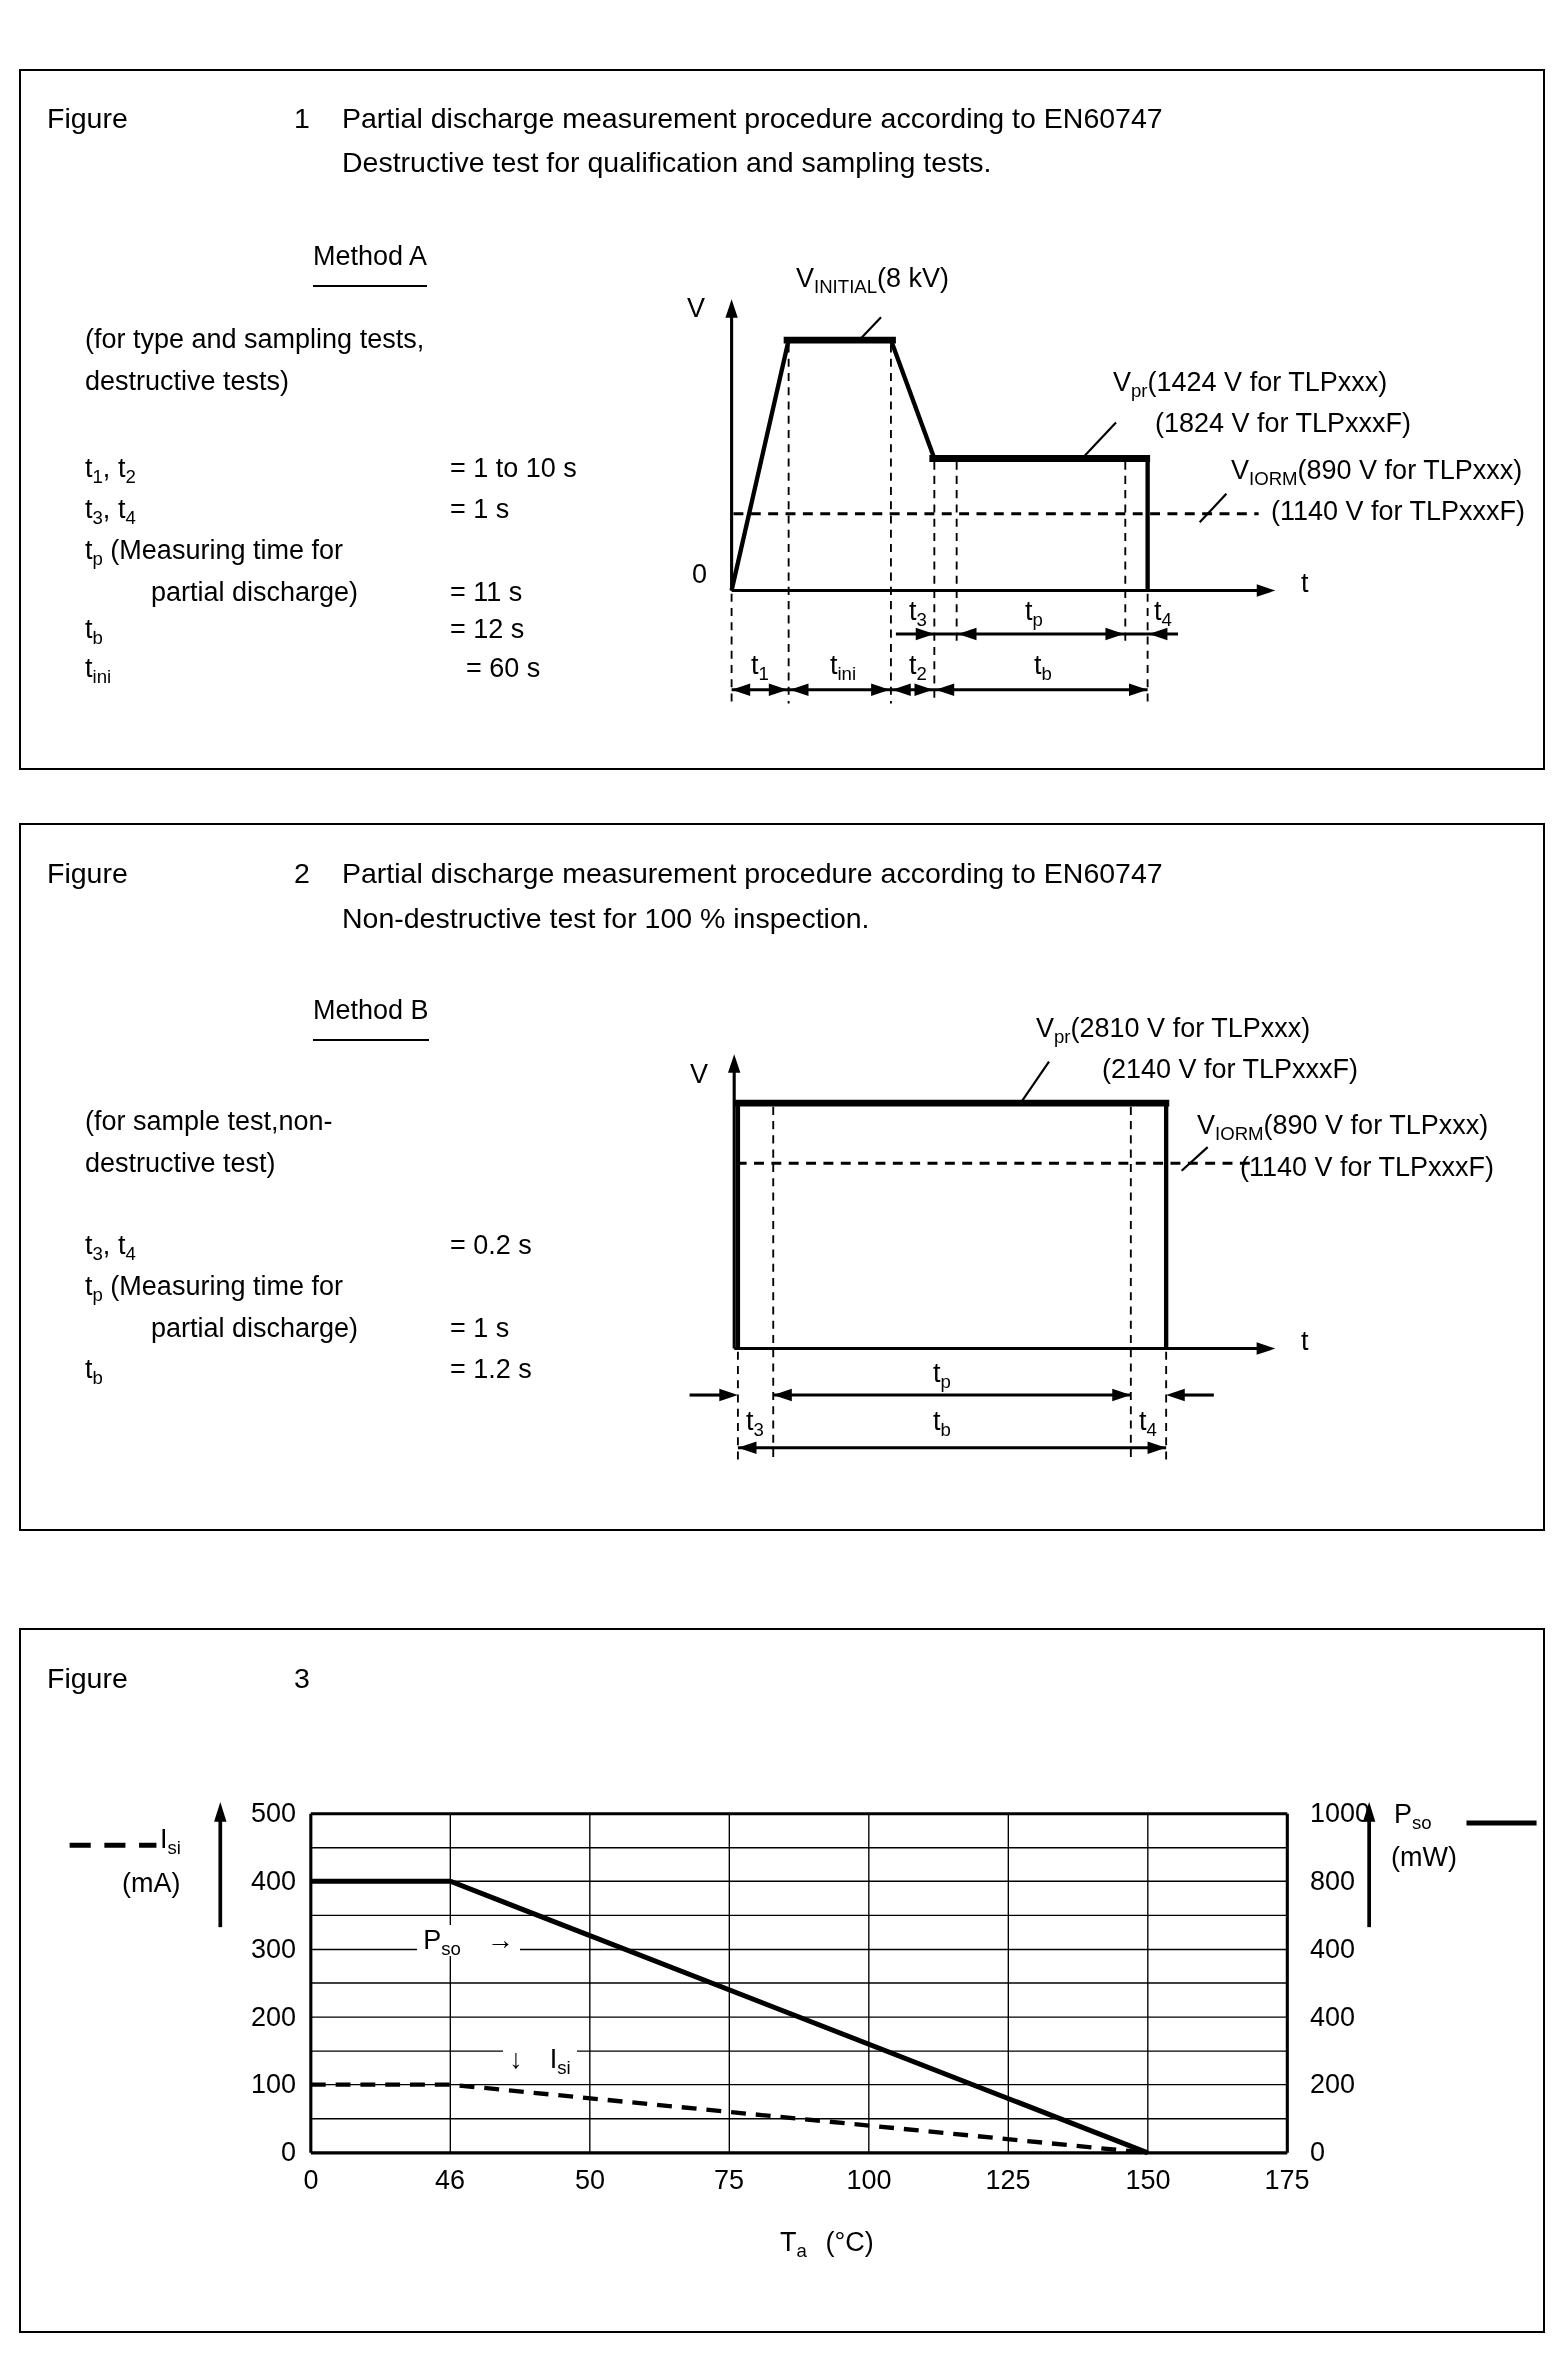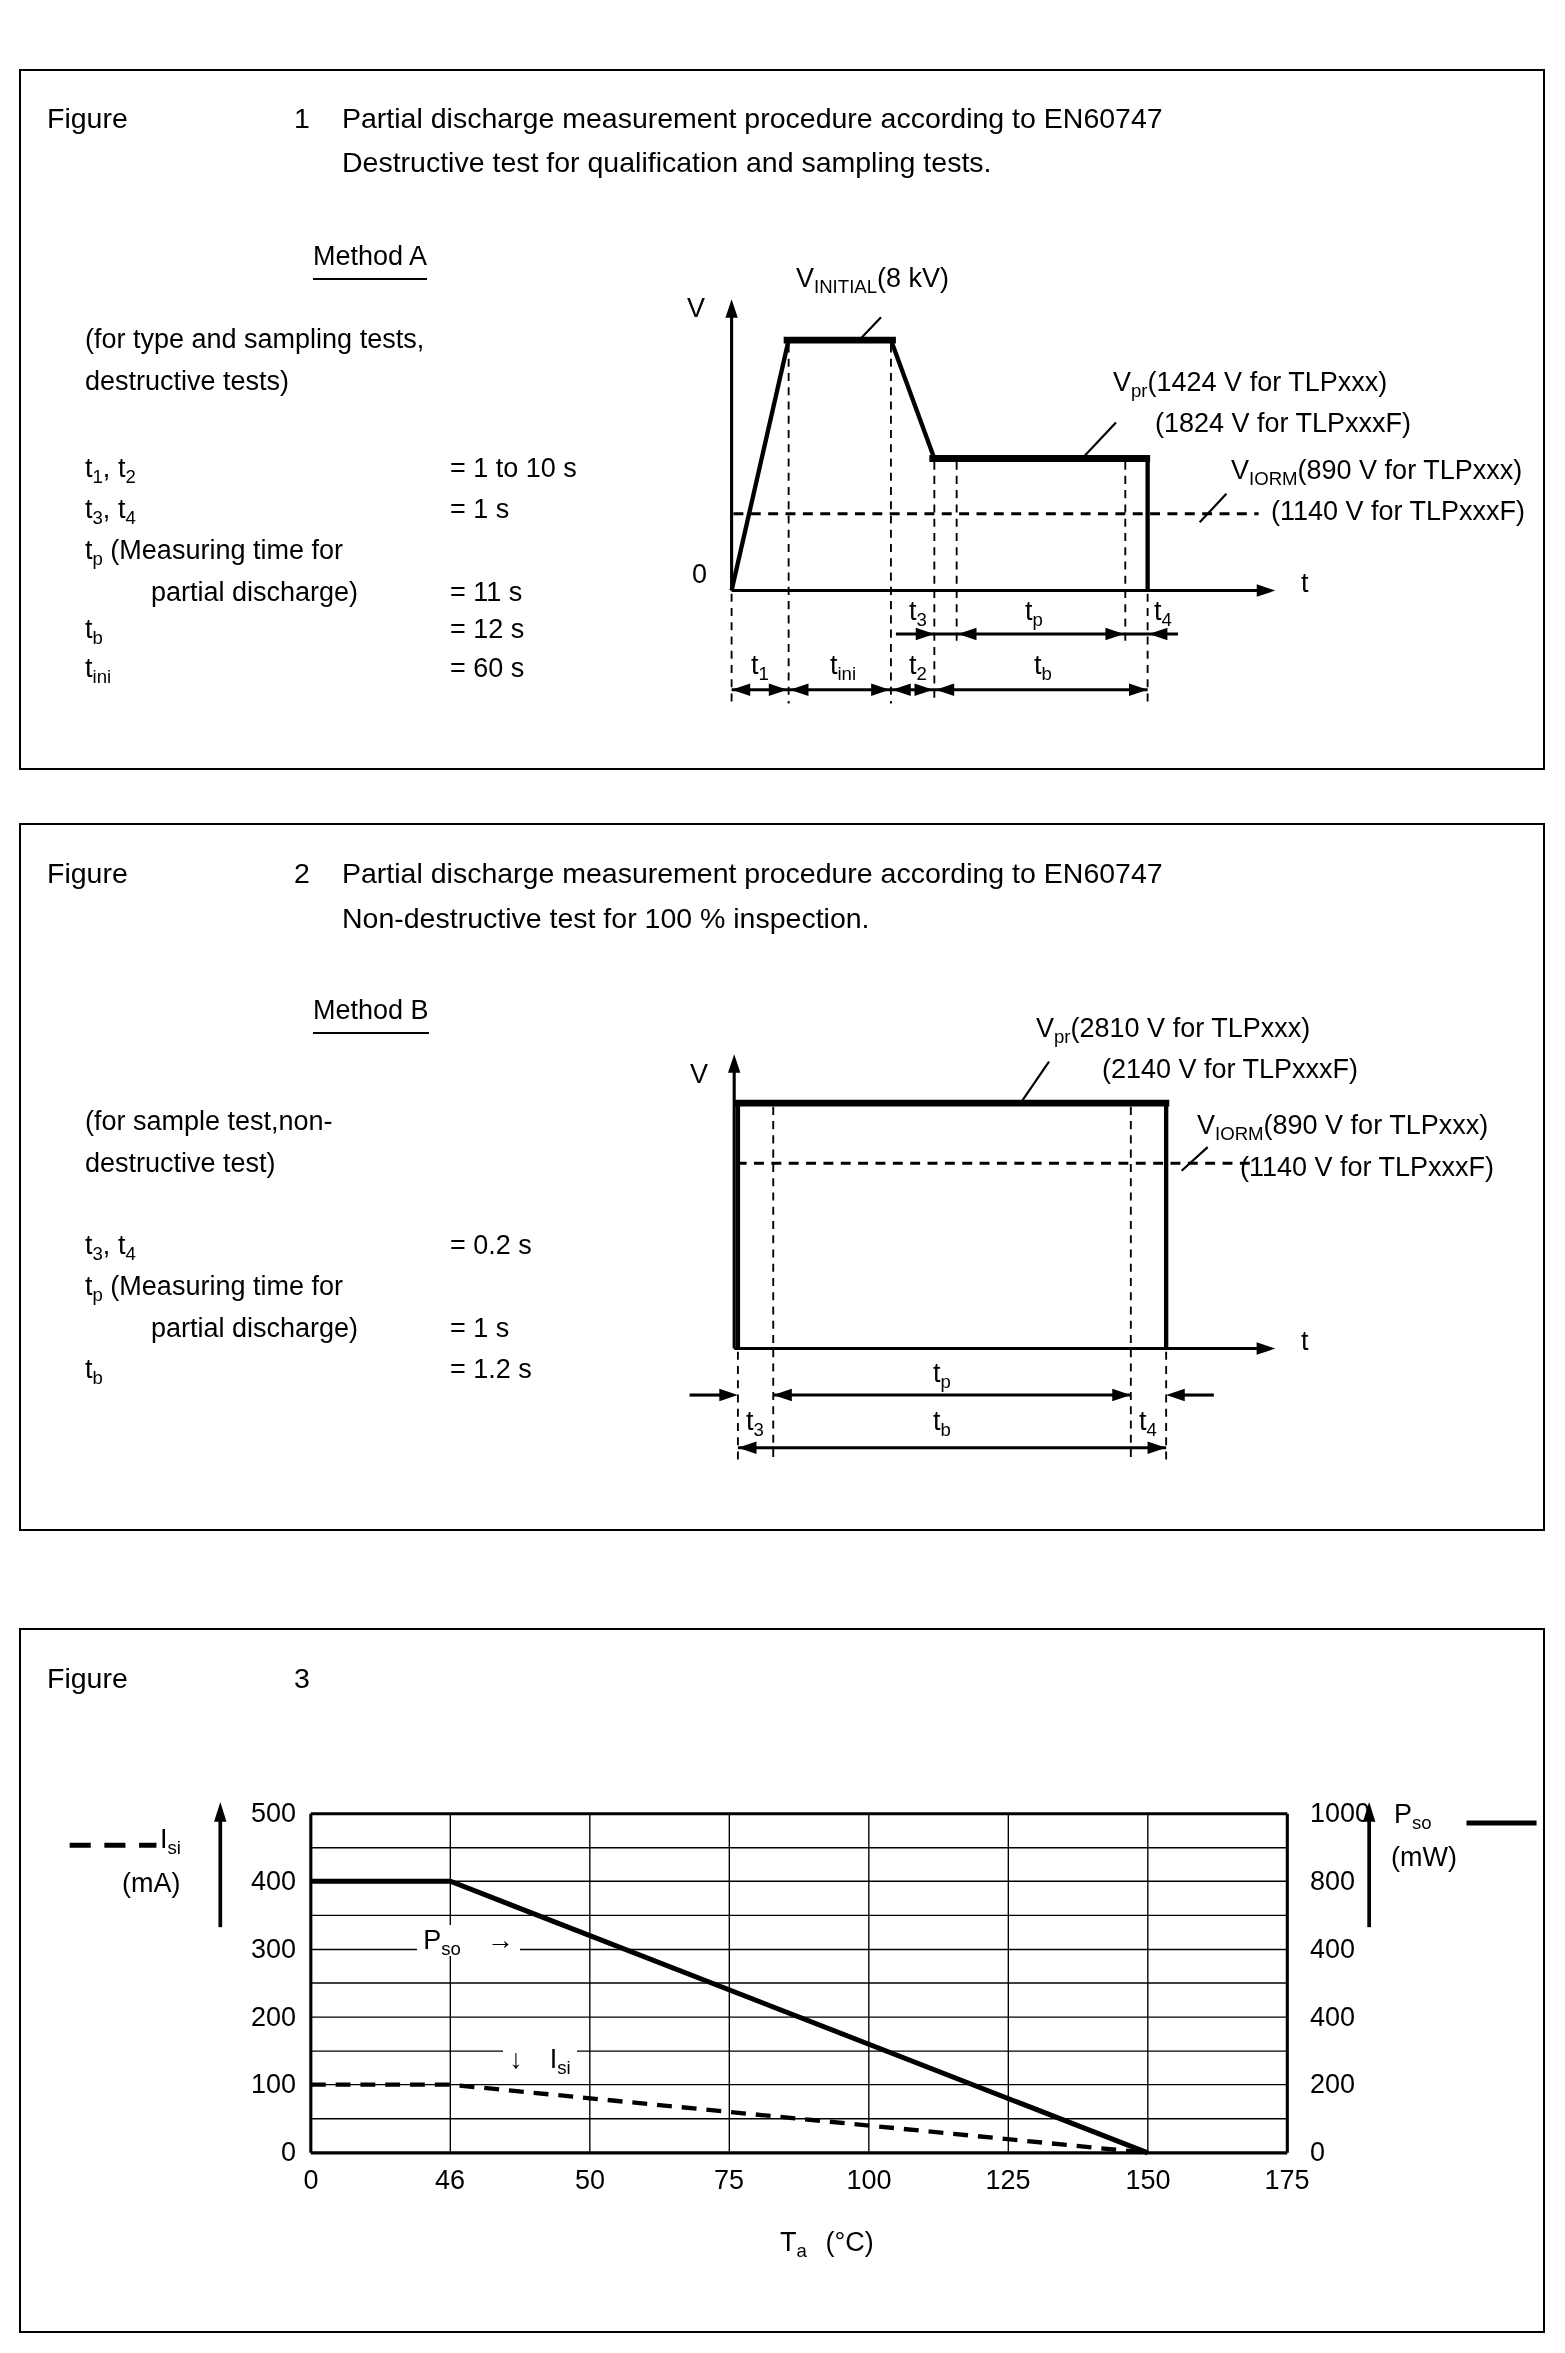--- a/index.html
+++ b/index.html
@@ -2,21 +2,21 @@
 <html style="font-size:10px"><head>
 <meta charset="utf-8">
 <style>
   html,body{margin:0;padding:0;background:#fff}
   .page{position:relative;width:1565px;height:2354px;background:#fff;
         font-family:"Liberation Sans",sans-serif;color:#000;overflow:hidden}
   .box{position:absolute;border:2.5px solid #000;background:#fff}
   .t{position:absolute;font-size:27px;line-height:1.15;white-space:pre;color:#000}
   .big{font-size:28.5px}
   .sb{font-size:18.6px;position:relative;top:6.2px}
-  .method{border-bottom:2.5px solid #000;padding-bottom:6px}
+  .method{border-bottom:2.5px solid #000;padding-bottom:13px}
   .ctr{transform:translateX(-50%)}
   .rt{width:81px;text-align:right;white-space:nowrap}
   .mask{background:#fff;padding:0 6.2px}
   svg{position:absolute;overflow:visible}
   svg line,svg polyline{stroke:#000}
   svg polygon{fill:#000;stroke:none}
 </style>
 </head>
 <body>
 
@@ -40,21 +40,21 @@
   <div class="t" style="left:450px;top:494px">= 1 s</div>
 
   <div class="t" style="left:85px;top:535px"><span>t</span><span class="sb">p</span><span> (Measuring time for</span></div>
   <div class="t" style="left:151px;top:577px">partial discharge)</div>
   <div class="t" style="left:450px;top:577px">= 11 s</div>
 
   <div class="t" style="left:85px;top:614px"><span>t</span><span class="sb">b</span></div>
   <div class="t" style="left:450px;top:614px">= 12 s</div>
 
   <div class="t" style="left:85px;top:653px"><span>t</span><span class="sb">ini</span></div>
-  <div class="t" style="left:450px;top:653px">= 60 s</div>
+  <div class="t" style="left:466px;top:653px">= 60 s</div>
 
   <svg style="left:651px;top:260px" width="713" height="459" viewBox="1050 420 1150 740">
     <g>
       <line x1="1180" y1="953" x2="1180" y2="505" stroke-width="5"></line>
       <polygon points="1180,483 1170,513 1190,513"></polygon>
       <line x1="1180" y1="953" x2="2032" y2="953" stroke-width="5"></line>
       <polygon points="2057,953 2027,943 2027,963"></polygon>
     </g>
     <g>
       <line x1="1180" y1="953" x2="1272" y2="549" stroke-width="7"></line>

